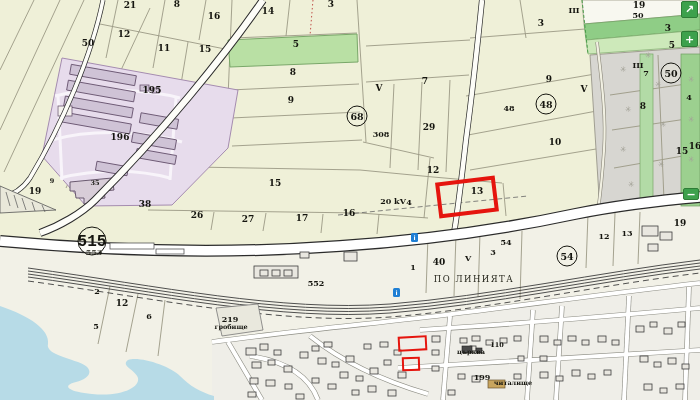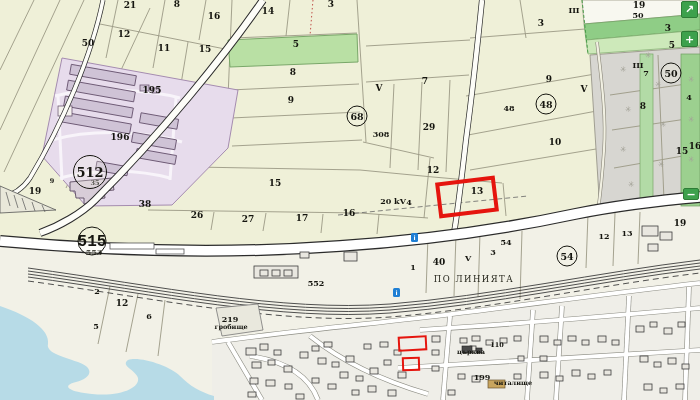--- a/index.html
+++ b/index.html
@@ -361,21 +361,20 @@
       <span class="ml p2" style="left: 493px; top: 252px;">3</span>
       <span class="ml p2" style="left: 506px; top: 242px;">54</span>
       <span class="ml p2" style="left: 604px; top: 236px;">12</span>
       <span class="ml p2" style="left: 627px; top: 233px;">13</span>
       <span class="ml p" style="left: 680px; top: 223px;">19</span>
       <span class="ml tiny" style="left: 497px; top: 345px;">110</span>
       <span class="ml tiny" style="left: 471px; top: 352px;">църква</span>
       <span class="ml p2" style="left: 482px; top: 377px;">199</span>
       <span class="ml tiny" style="left: 507px; top: 383px; padding-left: 12px;">читалище</span>
       <span class="ml area" style="left: 474px; top: 279px;">ПО ЛИНИЯТА</span>
-      <div class="mcircle c-lg" style="left: 90px; top: 172px;">512</div>
       <div class="mcircle c-md" style="left: 92px; top: 241px;">515</div>
       <div class="mcircle c-sm" style="left: 357px; top: 116px;">68</div>
       <div class="mcircle c-sm" style="left: 546px; top: 104px;">48</div>
       <div class="mcircle c-sm" style="left: 671px; top: 73px;">50</div>
       <div class="mcircle c-sm" style="left: 567px; top: 256px;">54</div>
     </div>
   <div id="overlay-layer">
       <div class="selrect" style="left: 437px; top: 179px; width: 60px; height: 36px; border-width: 4px; border-color: rgb(229, 21, 14); transform: rotate(-7deg);"></div>
       <div class="selrect" style="left: 398px; top: 336px; width: 29px; height: 15px; border-width: 2px; border-color: rgb(229, 21, 14); transform: rotate(-3deg);"></div>
       <div class="selrect" style="left: 402px; top: 357px; width: 18px; height: 14px; border-width: 2px; border-color: rgb(229, 21, 14); transform: rotate(-2deg);"></div>

